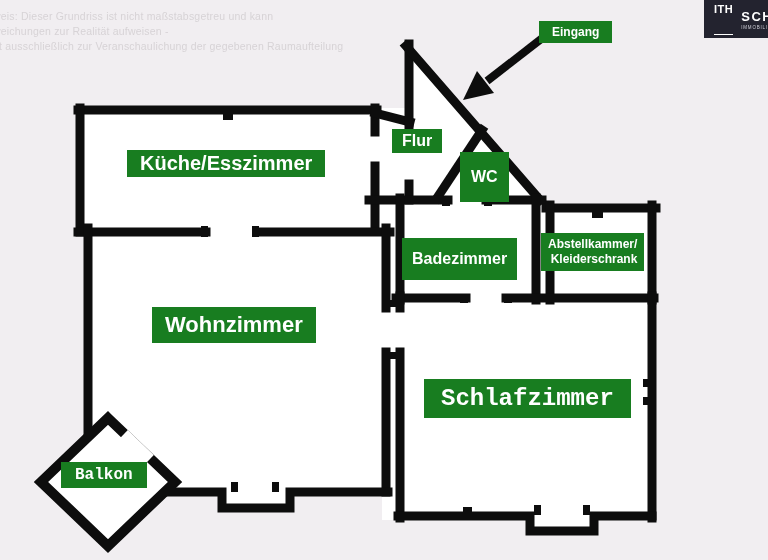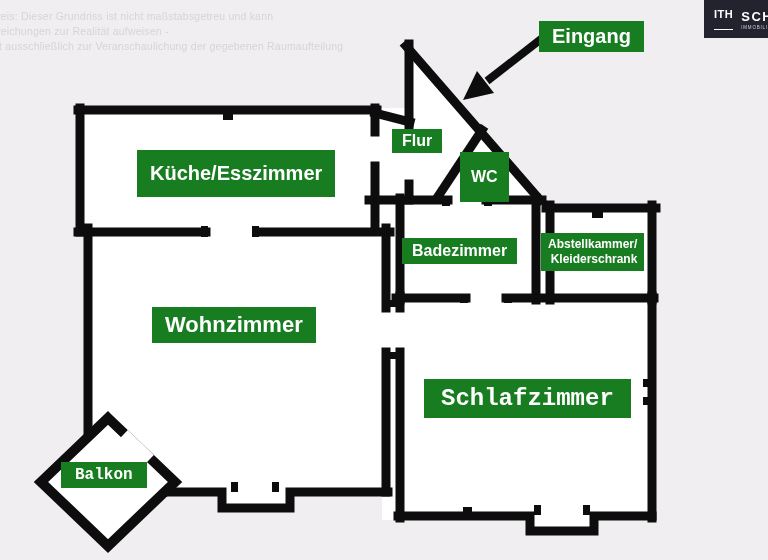--- a/index.html
+++ b/index.html
@@ -15,35 +15,35 @@
   .disclaimer {
     position:absolute; top:9px; left:-7px;
     color:#d7d3d6; font-size:10.5px; line-height:15px; letter-spacing:.2px;
     white-space:nowrap;
   }
 
   .logo {
     position:absolute; top:0; right:-62px; width:126px; height:38px;
     background:#23232f; display:flex; align-items:center; gap:8px; padding:0 10px;
   }
-  .logo-mark { color:#ffffff; font-weight:bold; font-size:11px; letter-spacing:.5px; border-bottom:1px solid #fff; padding-bottom:9px; }
+  .logo-mark { color:#ffffff; font-weight:bold; font-size:11px; letter-spacing:.5px; border-bottom:1px solid #fff; padding-bottom:19px; }
   .logo-brand { color:#ffffff; font-weight:bold; font-size:13px; letter-spacing:1.5px; }
   .logo-tagline { color:#cfcfd8; font-size:4.5px; letter-spacing:.8px; margin-top:1px; }
 
   .room-label {
     position:absolute;
     background:var(--label-bg,#187d20);
     color:var(--label-text,#ffffff);
     font-weight:bold; text-align:center; white-space:nowrap;
   }
-  .lbl-eingang  { left:539px; top:21px;  font-size:20px; padding:4px 13px; }
+  .lbl-eingang  { left:539px; top:21px;  font-size:12px; padding:4px 13px; }
   .lbl-flur     { left:392px; top:129px; font-size:16px; padding:3px 10px; }
   .lbl-wc       { left:460px; top:152px; font-size:16px; padding:16px 11px; }
-  .lbl-kueche   { left:127px; top:150px; font-size:20px; padding:12px 13px;margin-left:10px; }
-  .lbl-bade     { left:402px; top:238px; font-size:16px; padding:4px 10px; }
+  .lbl-kueche   { left:127px; top:150px; font-size:20px; padding:2px 13px; }
+  .lbl-bade     { left:402px; top:238px; font-size:16px; padding:12px 10px; }
   .lbl-abstell  { left:541px; top:233px; font-size:12px; padding:4px 7px; line-height:1.25;text-align:right; }
   .lbl-wohn     { left:152px; top:307px; font-size:22px; padding:5px 13px; }
   .lbl-schlaf   { left:424px; top:379px; font-size:24px; padding:6px 17px;font-family:Liberation Mono, monospace; }
   .lbl-balkon   { left:61px;  top:462px; font-size:16px; padding:4px 14px;font-family:Liberation Mono, monospace; }
 </style>
 </head>
 <body>
 
 <svg class="plan-svg" width="768" height="560" viewBox="0 0 768 560">
 

